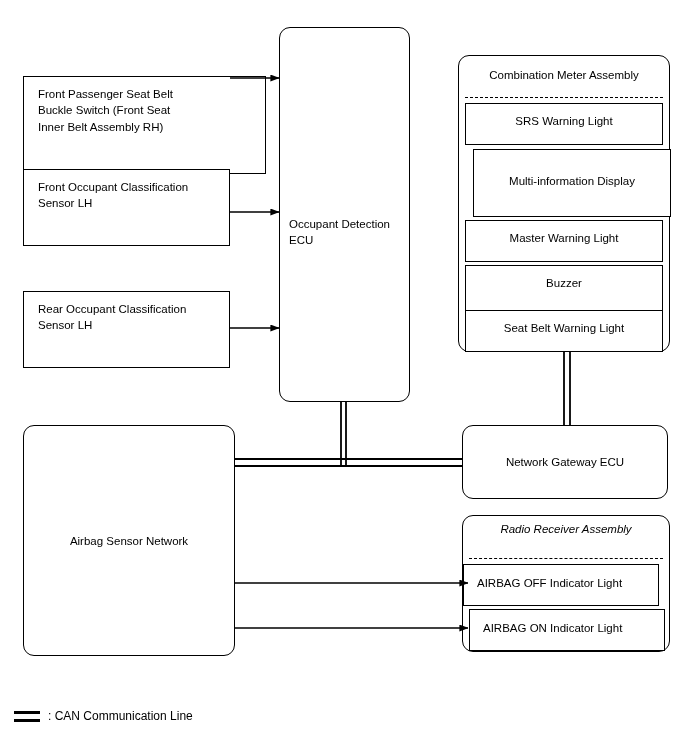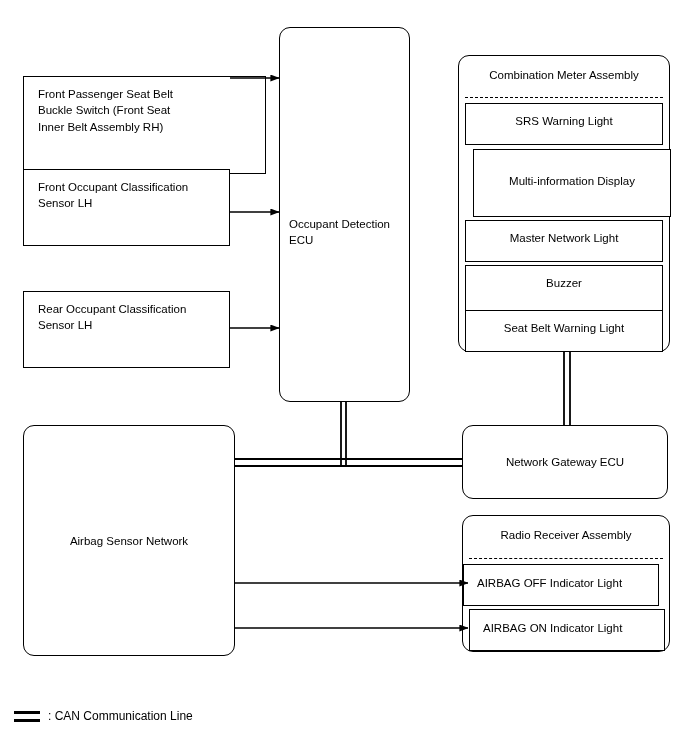--- a/index.html
+++ b/index.html
@@ -139,38 +139,38 @@
 
     <div class="subbox round-sm" style="left:6px; top:47px; width:198px; height:42px;">
       <span class="lbl">SRS Warning Light</span>
     </div>
 
     <div class="subbox round-sm" style="left:14px; top:93px; width:198px; height:68px;">
       <span class="lbl" style="top:23px;">Multi-information Display</span>
     </div>
 
     <div class="subbox round-sm" style="left:6px; top:164px; width:198px; height:42px;">
-      <span class="lbl">Master Network Light</span>
+      <span class="lbl">Master Warning Light</span>
     </div>
 
     <div class="subbox round-sm" style="left:6px; top:209px; width:198px; height:56px;">
       <span class="lbl">Buzzer</span>
     </div>
 
     <div class="subbox round-sm" style="left:6px; top:254px; width:198px; height:42px;">
       <span class="lbl">Seat Belt Warning Light</span>
     </div>
   </div>
 
   <div class="box round" style="left:462px; top:425px; width:206px; height:74px;">
     <span class="txt txt-center txt-vcenter">Network Gateway ECU</span>
   </div>
 
   <div class="box round" style="left:462px; top:515px; width:208px; height:137px;">
-    <span class="assembly-title" style="top:11px;">Radio Receiver Assembly</span>
+    <span class="assembly-title" style="top:5px;font-style:italic;">Radio Receiver Assembly</span>
     <div class="dash-sep" style="top:42px;"></div>
 
     <div class="subbox round-sm" style="left:0; top:48px; width:196px; height:42px;">
       <span class="lbl-left">AIRBAG OFF Indicator Light</span>
     </div>
 
     <div class="subbox round-sm" style="left:6px; top:93px; width:196px; height:42px;">
       <span class="lbl-left">AIRBAG ON Indicator Light</span>
     </div>
   </div>

